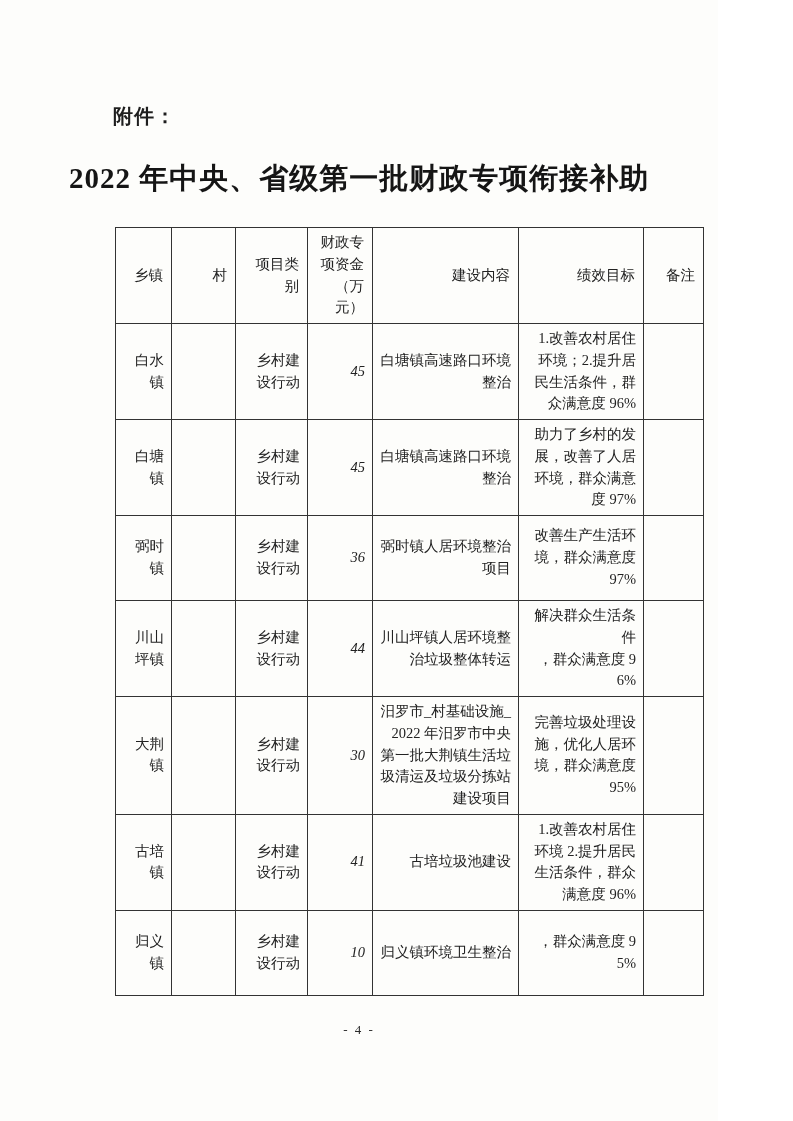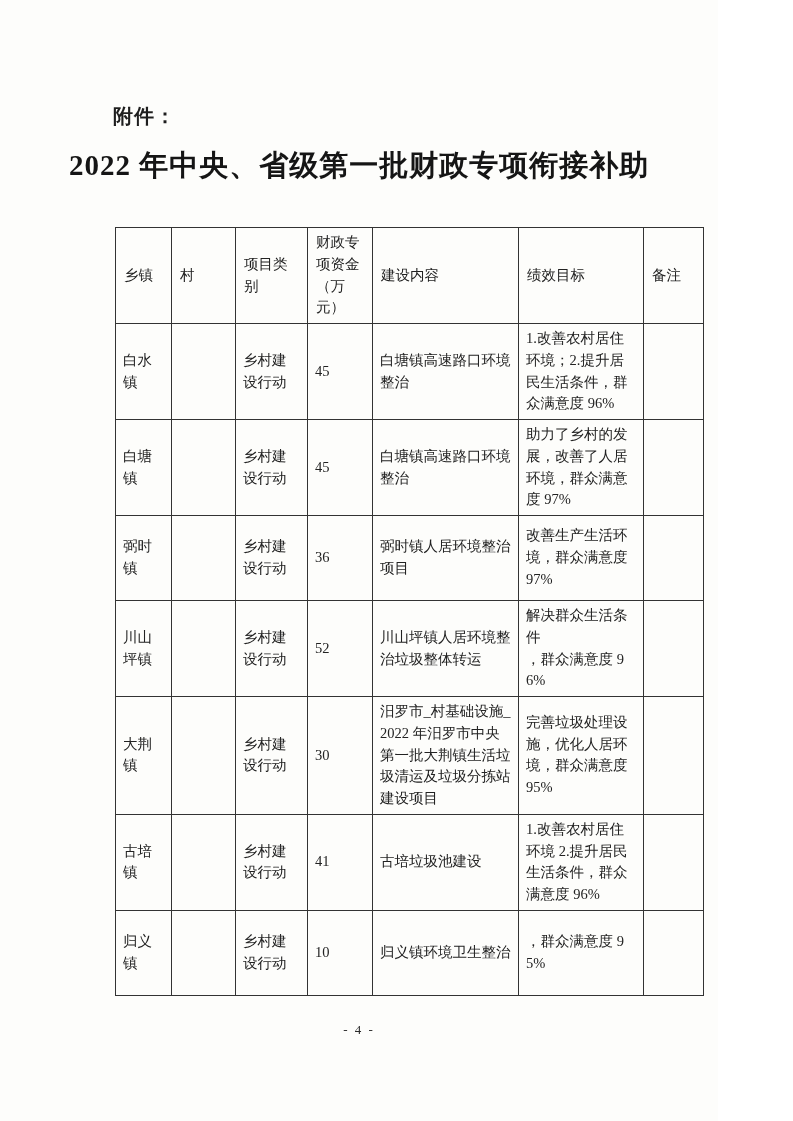--- a/index.html
+++ b/index.html
@@ -19,51 +19,51 @@
     top: 103px;
     font-size: 20px;
     font-weight: bold;
     letter-spacing: 1px;
   }
   .doc-title {
     position: absolute;
     left: 0;
     right: 0;
     top: 140px;
-    margin: 4px;
+    margin: 17px;
     text-align: center;
     font-size: 29px;
     font-weight: bold;
     line-height: 1.45;
     letter-spacing: 1px;
     color: #151515;
   }
   table.plan {
     position: absolute;
     left: 115px;
     top: 227px;
     width: 588px;
     border-collapse: collapse;
     table-layout: fixed;
   }
   table.plan th, table.plan td {
     border: 1.5px solid #333333;
     font-weight: normal;
     font-size: 14.5px;
     line-height: 1.5;
-    text-align: left;
+    text-align: right;
     vertical-align: middle;
     padding: 4px 7px;
     word-break: break-all;
     white-space: pre-wrap;
     color: #222222;
   }
   table.plan th { padding: 4px 8px; }
   td.township { font-size: 15px; }
-  td.amount { font-size: 15px; }
+  td.amount { font-size: 15px; font-style: italic; }
   td.content-sm { font-size: 12.5px; line-height: 1.6; padding: 4px 5px; }
   tr.h-header { height: 82px; }
   tr.h-std    { height: 85px; }
   tr.h-tall   { height: 104px; }
   .page-number {
     position: absolute;
     left: 0;
     right: 0;
     top: 1022px;
     text-align: center;
@@ -127,21 +127,21 @@
         <td>乡村建设行动</td>
         <td class="amount">36</td>
         <td>弼时镇人居环境整治项目</td>
         <td>改善生产生活环境，群众满意度 97%</td>
         <td></td>
       </tr>
       <tr class="h-std">
         <td class="township">川山坪镇</td>
         <td></td>
         <td>乡村建设行动</td>
-        <td class="amount">52</td>
+        <td class="amount">44</td>
         <td>川山坪镇人居环境整治垃圾整体转运</td>
         <td>解决群众生活条件
 ，群众满意度 96%</td>
         <td></td>
       </tr>
       <tr class="h-tall">
         <td class="township">大荆镇</td>
         <td></td>
         <td>乡村建设行动</td>
         <td class="amount">30</td>

